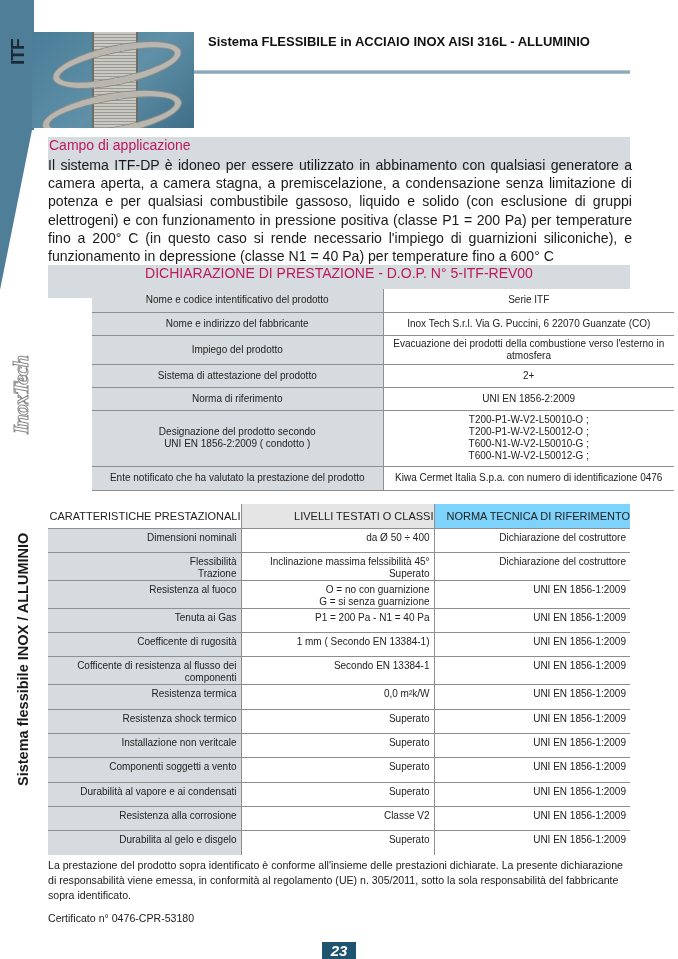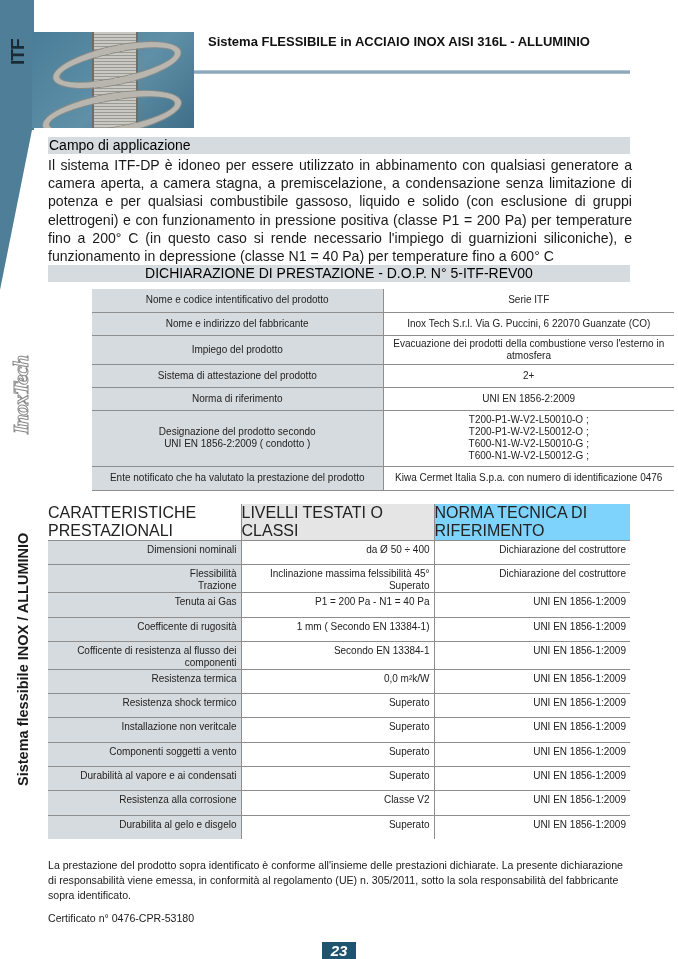--- a/index.html
+++ b/index.html
@@ -58,22 +58,22 @@
     .system-vertical {
       position: absolute; left: 12px; top: 532px; width: 22px; height: 254px;
       writing-mode: vertical-rl; transform: rotate(180deg);
       font-size: 14.5px; font-weight: bold; color: #1a1a1a;
       display: flex; align-items: center; justify-content: center;
       white-space: nowrap;
     }
 
     
     .section-bar {
-      position: absolute; left: 48px; width: 582px; height: 17px;
-      background: #d6dbdf; font-size: 14px; line-height: 17px; color: #000000;
+      position: absolute; left: 48px; width: 582px; height: 33px;
+      background: #d6dbdf; font-size: 14px; line-height: 17px; color: #be185d;
     }
     .section-bar.campo { top: 137px; padding-left: 1px; }
     .section-bar.dop { top: 265px; text-align: center; }
 
     .intro {
       position: absolute; left: 48px; top: 156px; width: 584px;
       font-size: 14.1px; line-height: 18.2px; color: #1a1a1a;
       text-align: justify;
     }
 
@@ -83,21 +83,21 @@
     .dop-table td {
       text-align: center; vertical-align: middle;
       border-bottom: 1.5px solid #8e8e8e; padding: 2px 4px; line-height: 12px;
     }
     .dop-table td.k { width: 291px; background: #d6dbdf; border-right: 1.5px solid #8e8e8e; }
     .dop-table td.v { background: #ffffff; }
 
     
     .char-table { position: absolute; left: 48px; top: 504px; width: 582px; }
     .char-table th {
-      font-weight: normal; font-size: 16px; height: 24px; text-align: left;
+      font-weight: normal; font-size: 11px; height: 24px; text-align: right;
       border-bottom: 1.5px solid #8e8e8e;
       margin-top: 16px;
     }
     .char-table th.h1 { width: 193px; background: #ffffff; }
     .char-table th.h2 { width: 193px; background: #e5e5e5; border-left: 1.5px solid #8e8e8e; }
     .char-table th.h3 { background: #7dd3fc; border-left: 1.5px solid #8e8e8e; }
     .char-table td {
       text-align: right; vertical-align: top; padding: 3px 4px 0 4px; line-height: 12px;
       border-bottom: 1.5px solid #8e8e8e; height: 24.3px;
     }
@@ -188,20 +188,25 @@
       <tr>
         <td class="c1">Dimensioni nominali</td>
         <td class="c2">da Ø 50 ÷ 400</td>
         <td class="c3">Dichiarazione del costruttore</td>
       </tr>
       <tr class="tall">
         <td class="c1">Flessibilità<br>Trazione</td>
         <td class="c2">Inclinazione massima felssibilità 45°<br>Superato</td>
         <td class="c3">Dichiarazione del costruttore</td>
       </tr>
+      <tr class="tall">
+        <td class="c1">Resistenza al fuoco</td>
+        <td class="c2">O = no con guarnizione<br>G = si senza guarnizione</td>
+        <td class="c3">UNI EN 1856-1:2009</td>
+      </tr>
       <tr>
         <td class="c1">Tenuta ai Gas</td>
         <td class="c2">P1 = 200 Pa - N1 = 40 Pa</td>
         <td class="c3">UNI EN 1856-1:2009</td>
       </tr>
       <tr>
         <td class="c1">Coefficente di rugosità</td>
         <td class="c2">1 mm ( Secondo EN 13384-1)</td>
         <td class="c3">UNI EN 1856-1:2009</td>
       </tr>

